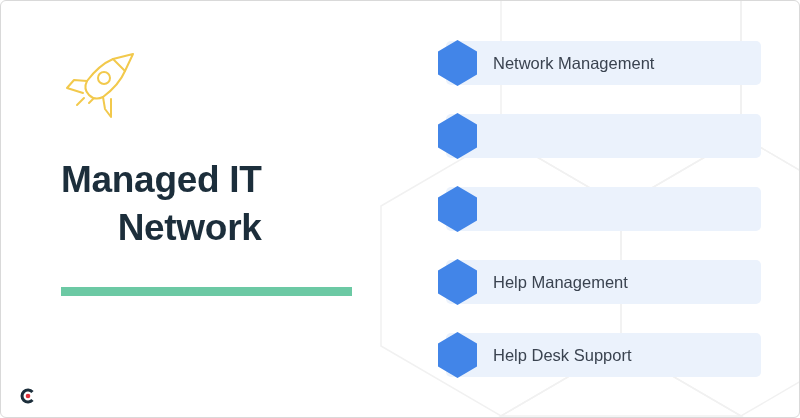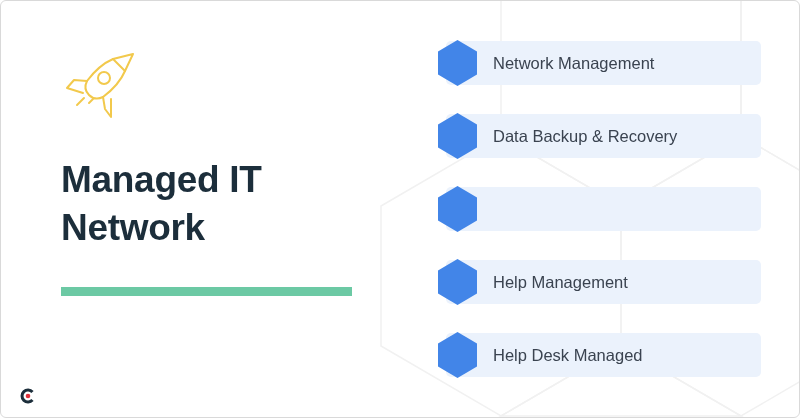--- a/index.html
+++ b/index.html
@@ -1,20 +1,20 @@
 <!DOCTYPE html>
 <html><head>
   <meta charset="utf-8">
   <style>
     html, body { margin: 0; padding: 0; }
     body { width: 800px; height: 418px; background: #ffffff; overflow: hidden; font-family: "Liberation Sans", sans-serif; }
     .card { position: absolute; left: 0; top: 0; width: 798px; height: 416px; border: 1px solid #d9d9d9; border-radius: 6px; background: #ffffff; overflow: hidden; }
     .bg-pattern { position: absolute; left: 0; top: 0; width: 800px; height: 418px; }
     .rocket { position: absolute; left: 62px; top: 50px; width: 74px; height: 70px; }
-    .title { position: absolute; left: 60px; top: 155px; margin: 0; font-size: 37px; line-height: 48px; font-weight: 700; color: #1c2e3b; letter-spacing: -0.3px; }
+    .title { position: absolute; left: 60px; top: 155px; margin: 0; font-size: 37px; line-height: 48px; font-weight: 700; color: #1c2e3b; letter-spacing: -0.3px; text-align: right; }
     .underline { position: absolute; left: 60px; top: 286px; width: 291px; height: 9px; background: #6cc9a4; }
     .brand { position: absolute; left: 19px; top: 387px; width: 16px; height: 16px; }
     .list { position: absolute; left: 437px; top: 40px; }
     .row { position: absolute; left: 0; width: 323px; height: 44px; padding-left: 39px; }
     .row .box { position: absolute; left: 8px; top: 0; width: 315px; height: 44px; background: #ebf2fc; border-radius: 5px; }
     .row .hex { position: absolute; left: 0; top: -1px; width: 39px; height: 46px; }
     .row .label { position: absolute; left: 55px; top: 0; line-height: 44px; font-size: 16.5px; color: #3a4350; white-space: nowrap; }
   </style>
 </head>
 <body>
@@ -61,36 +61,35 @@
       <svg class="hex" viewBox="0 0 39 46">
           <polygon points="19.5,0 39,11.5 39,34.5 19.5,46 0,34.5 0,11.5" fill="#4285e8"></polygon>
         </svg>
       <span class="label">Network Management</span>
     </div>
     <div class="row" style="top:73px">
       <div class="box"></div>
       <svg class="hex" viewBox="0 0 39 46">
           <polygon points="19.5,0 39,11.5 39,34.5 19.5,46 0,34.5 0,11.5" fill="#4285e8"></polygon>
         </svg>
-      <span class="label">Data Backup &amp; Recovery</span>
     </div>
     <div class="row" style="top:146px">
       <div class="box"></div>
       <svg class="hex" viewBox="0 0 39 46">
           <polygon points="19.5,0 39,11.5 39,34.5 19.5,46 0,34.5 0,11.5" fill="#4285e8"></polygon>
         </svg>
     </div>
     <div class="row" style="top:219px">
       <div class="box"></div>
       <svg class="hex" viewBox="0 0 39 46">
           <polygon points="19.5,0 39,11.5 39,34.5 19.5,46 0,34.5 0,11.5" fill="#4285e8"></polygon>
         </svg>
       <span class="label">Help Management</span>
     </div>
     <div class="row" style="top:292px">
       <div class="box"></div>
       <svg class="hex" viewBox="0 0 39 46">
           <polygon points="19.5,0 39,11.5 39,34.5 19.5,46 0,34.5 0,11.5" fill="#4285e8"></polygon>
         </svg>
-      <span class="label">Help Desk Managed</span>
+      <span class="label">Help Desk Support</span>
     </div>
   </div>
 </div>
 
 </body></html>

